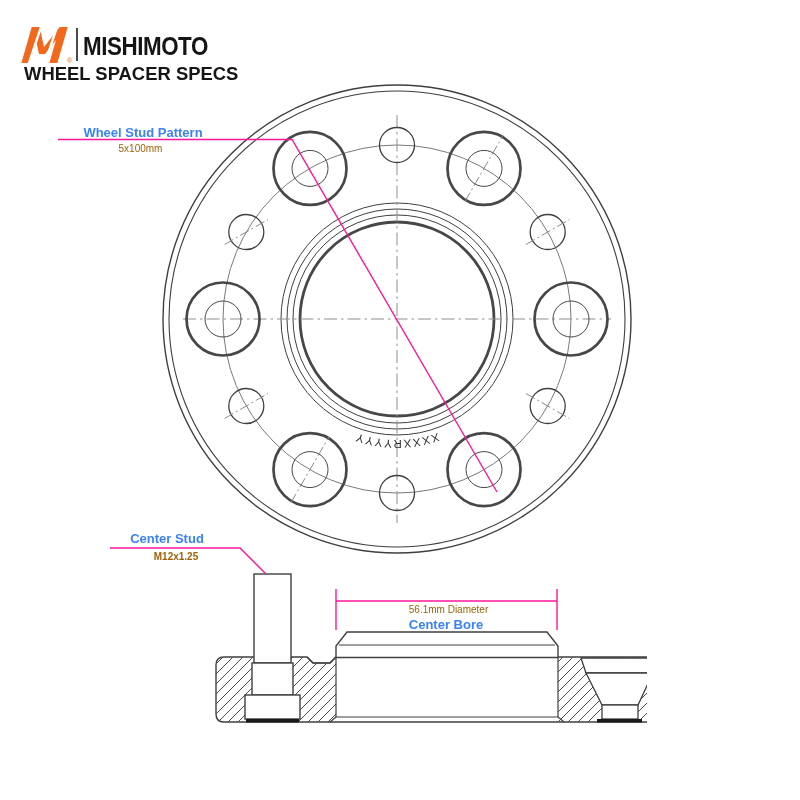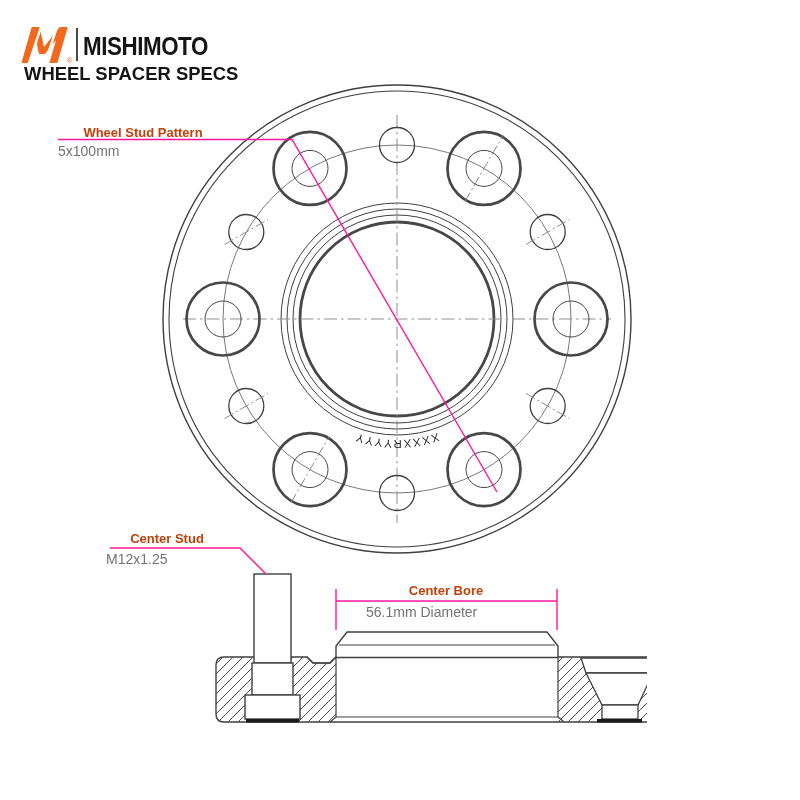--- a/index.html
+++ b/index.html
@@ -6,22 +6,22 @@
     font-family:"Liberation Sans", sans-serif;}
   .stage{position:relative;width:647px;height:800px;overflow:hidden;background:#fff;}
   .abs{position:absolute;}
   
   .brand{font-size:26px;font-weight:800;color:#151515;letter-spacing:-.5px;
     transform:scaleX(.86);transform-origin:left top;white-space:nowrap;}
   .subtitle{font-size:19px;font-weight:800;color:#151515;letter-spacing:0;
     transform:scaleX(.97);transform-origin:left top;white-space:nowrap;}
   .divider{width:2px;height:33px;background:#4a4a4a;}
   
-  .callout-title{font-size:13px;font-weight:700;color:#c2410c;text-align:center;white-space:nowrap;}
-  .callout-value{font-size:14px;font-weight:400;color:#737373;white-space:nowrap;}
+  .callout-title{font-size:13px;font-weight:700;color:#3b82f6;text-align:center;white-space:nowrap;}
+  .callout-value{font-size:10px;font-weight:400;color:#a16207;text-align:center;white-space:nowrap;}
   svg{display:block;}
 </style>
 </head>
 <body>
 
 <div class="stage">
 
   <svg class="abs" style="left:20px;top:26px;" width="56" height="38" viewBox="0 0 56 38">
     <g transform="skewX(-16) translate(10,0)" fill="#f2691d">
       <path d="M2,37 V1 H10 L20,21 L30,1 H38 V37 H30 V14 L23,28 H17 L10,14 V37 Z"></path>
@@ -33,23 +33,23 @@
     <text x="47" y="37" font-size="7" fill="#f2691d">®</text>
   </svg>
   <div class="abs divider" style="left:76px;top:28px;"></div>
   <div class="abs brand" style="left:83px;top:31px;">MISHIMOTO</div>
   <div class="abs subtitle" style="left:24px;top:63px;">WHEEL SPACER SPECS</div>
 
   <div class="abs callout-title" style="left:58px;top:125px;width:170px;">Wheel Stud Pattern</div>
   <div class="abs callout-value" style="left:58px;top:143px;width:165px;">5x100mm</div>
 
   <div class="abs callout-title" style="left:106px;top:531px;width:122px;">Center Stud</div>
-  <div class="abs callout-value" style="left:106px;top:551px;width:122px;">M12x1.25</div>
+  <div class="abs callout-value" style="left:115px;top:551px;width:122px;font-weight:bold;">M12x1.25</div>
 
-  <div class="abs callout-title" style="left:366px;top:583px;width:160px;">Center Bore</div>
+  <div class="abs callout-title" style="left:366px;top:617px;width:160px;">Center Bore</div>
   <div class="abs callout-value" style="left:366px;top:604px;width:165px;">56.1mm Diameter</div>
 
   <svg class="abs" style="left:0;top:0;" width="800" height="800" viewBox="0 0 800 800">
     <defs>
       <pattern id="hatch" patternUnits="userSpaceOnUse" width="10" height="10">
         <path d="M-1,11 L11,-1" stroke="#4c4c4c" stroke-width="1"></path>
       </pattern>
       <clipPath id="plateClip">
         <path d="M224,657 H307 L313,663 H330 L336,657 H669 Q677,657 677,665 V714 Q677,722 669,722 H224 Q216,722 216,714 V665 Q216,657 224,657 Z"></path>
       </clipPath>

